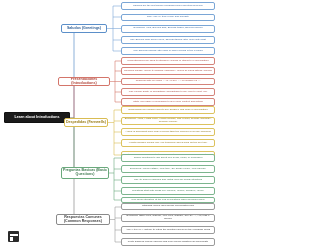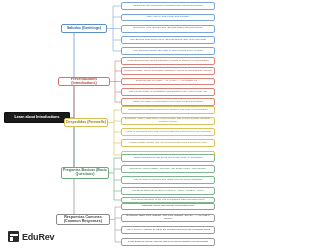--- a/index.html
+++ b/index.html
@@ -161,16 +161,15 @@
   <div class="node leaf green" style="top:197px;height:6px;">Use rising intonation at the end of questions when speaking aloud</div>
 
   <div class="node branch b5">Respuestas Comunes (Common Responses)</div>
   <div class="node leaf gray" style="top:203px;height:7px;">Standard replies used during conversation flow</div>
   <div class="node leaf gray" style="top:214px;height:8px;">Examples: 'Estoy bien, gracias', 'Muy bien, gracias', 'Soy de ...', 'Asi, mas o menos'</div>
   <div class="node leaf gray" style="top:226px;height:8px;">Add 'Y tu?' or 'Y usted?' to return the question and keep the exchange going</div>
   <div class="node leaf gray" style="top:238px;height:8px;">Polite answers include informal and more formal registers as appropriate</div>
 
   <div class="logo">
     <span class="logo-mark"></span>
-    <span class="logo-text">EduRev</span>
   </div>
 
 </div>
 
 </body></html>

